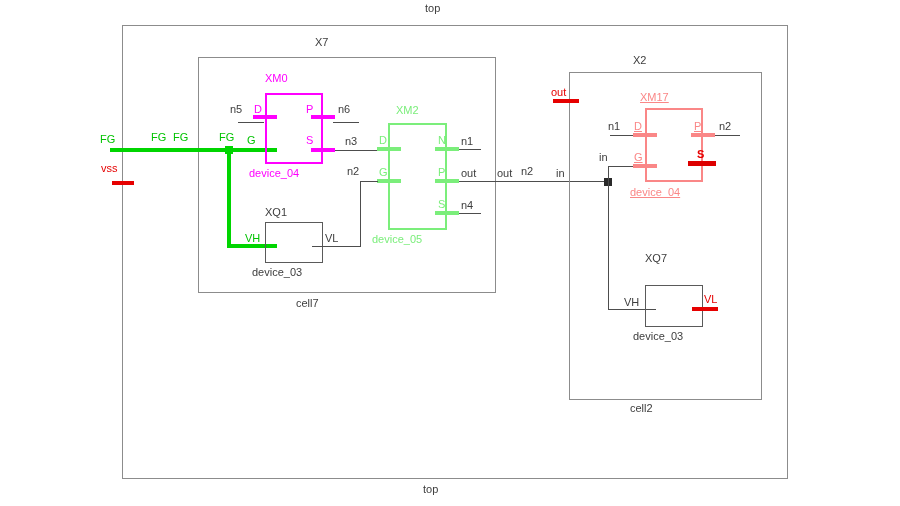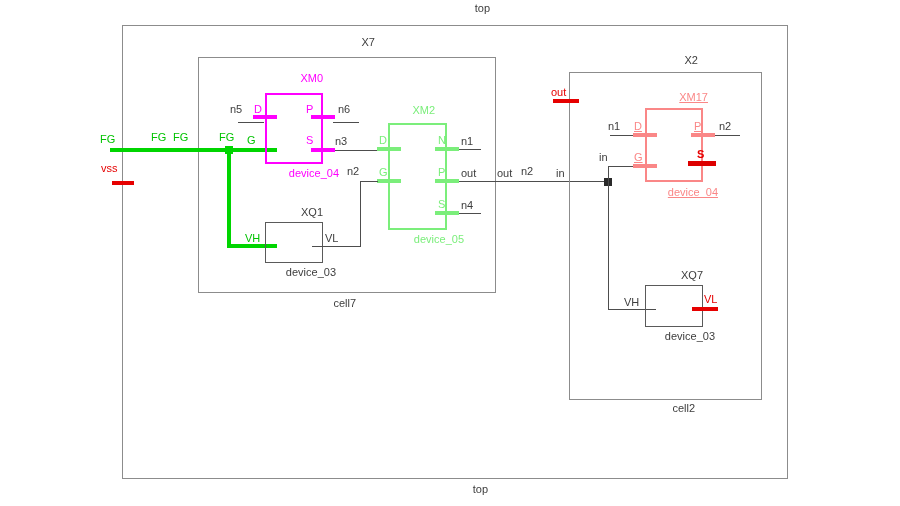--- a/index.html
+++ b/index.html
@@ -9,21 +9,21 @@
     width: 900px;
     height: 506px;
     background: #ffffff;
     font-family: "Liberation Sans", sans-serif;
     font-size: 11px;
     color: #3d3d3d;
     overflow: hidden;
   }
   .abs { position: absolute; }
   .lbl { position: absolute; white-space: nowrap; line-height: 13px; }
-  .ctr { text-align: right; }
+  .ctr { text-align: left; }
   .box { position: absolute; border: 1px solid #8c8c8c; background: transparent; }
   .dev { position: absolute; border-width: 2px; border-style: solid; background: transparent; }
   .hw { position: absolute; height: 1px; background: #4d4d4d; }
   .vw { position: absolute; width: 1px; background: #4d4d4d; }
   .pin { position: absolute; height: 4px; }
   .mag { color: #ff00ff; }
   .grn { color: #00c300; }
   .lgrn { color: #7bee7b; }
   .sal { color: #fa8787; text-decoration: underline; }
   .red { color: #e60000; }
@@ -62,24 +62,24 @@
   <div class="pin" style="left:311px; top:148px; width:24px; background:#ff00ff;"></div>
   <span class="lbl mag" style="left:254px; top:103px;">D</span>
   <span class="lbl mag" style="left:306px; top:103px;">P</span>
   <span class="lbl grn" style="left:247px; top:134px;">G</span>
   <span class="lbl mag" style="left:306px; top:134px;">S</span>
   <span class="lbl" style="left:230px; top:103px;">n5</span>
   <div class="hw" style="left:238px; top:122px; width:26px;"></div>
   <span class="lbl" style="left:338px; top:103px;">n6</span>
   <div class="hw" style="left:333px; top:122px; width:26px;"></div>
 
-  <span class="lbl" style="left:335px; top:135px;">n3</span>
+  <span class="lbl" style="left:345px; top:135px;">n3</span>
   <div class="hw" style="left:335px; top:150px; width:44px;"></div>
 
-  <span class="lbl ctr lgrn" style="left:376px; top:104px; width:59px;">XM2</span>
+  <span class="lbl ctr lgrn" style="left:396px; top:104px; width:59px;">XM2</span>
   <div class="dev" style="left:388px; top:123px; width:59px; height:107px; border-color:#7bee7b;"></div>
   <span class="lbl ctr lgrn" style="left:372px; top:233px; width:92px;">device_05</span>
   <div class="pin" style="left:377px; top:147px; width:24px; background:#7bee7b;"></div>
   <div class="pin" style="left:377px; top:179px; width:24px; background:#7bee7b;"></div>
   <div class="pin" style="left:435px; top:147px; width:24px; background:#7bee7b;"></div>
   <div class="pin" style="left:435px; top:179px; width:24px; background:#7bee7b;"></div>
   <div class="pin" style="left:435px; top:211px; width:24px; background:#7bee7b;"></div>
   <span class="lbl lgrn" style="left:379px; top:134px;">D</span>
   <span class="lbl lgrn" style="left:379px; top:166px;">G</span>
   <span class="lbl lgrn" style="left:438px; top:134px;">N</span>
@@ -130,20 +130,20 @@
   <span class="lbl sal" style="left:634px; top:120px;">D</span>
   <span class="lbl sal" style="left:634px; top:151px;">G</span>
   <span class="lbl sal" style="left:694px; top:120px;">P</span>
   <span class="lbl red bold" style="left:697px; top:148px;">S</span>
   <span class="lbl" style="left:608px; top:120px;">n1</span>
   <div class="hw" style="left:610px; top:135px; width:23px;"></div>
   <span class="lbl" style="left:719px; top:120px;">n2</span>
   <div class="hw" style="left:715px; top:135px; width:25px;"></div>
   <span class="lbl" style="left:599px; top:151px;">in</span>
 
-  <span class="lbl ctr" style="left:645px; top:269px; width:58px;">XQ7</span>
+  <span class="lbl ctr" style="left:645px; top:252px; width:58px;">XQ7</span>
   <div class="box" style="left:645px; top:285px; width:58px; height:42px; border-color:#5a5a5a;"></div>
   <span class="lbl ctr" style="left:633px; top:330px; width:82px;">device_03</span>
   <span class="lbl" style="left:624px; top:296px;">VH</span>
   <span class="lbl red" style="left:704px; top:293px;">VL</span>
   <div class="abs" style="left:692px; top:307px; width:26px; height:4px; background:#e60000;"></div>
 
 </div>
 
 </body></html>

